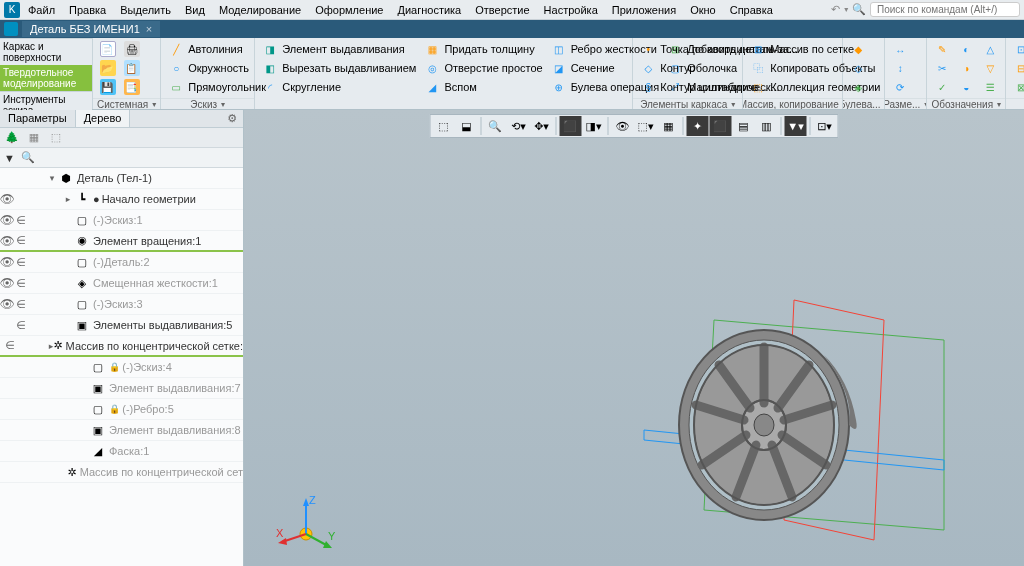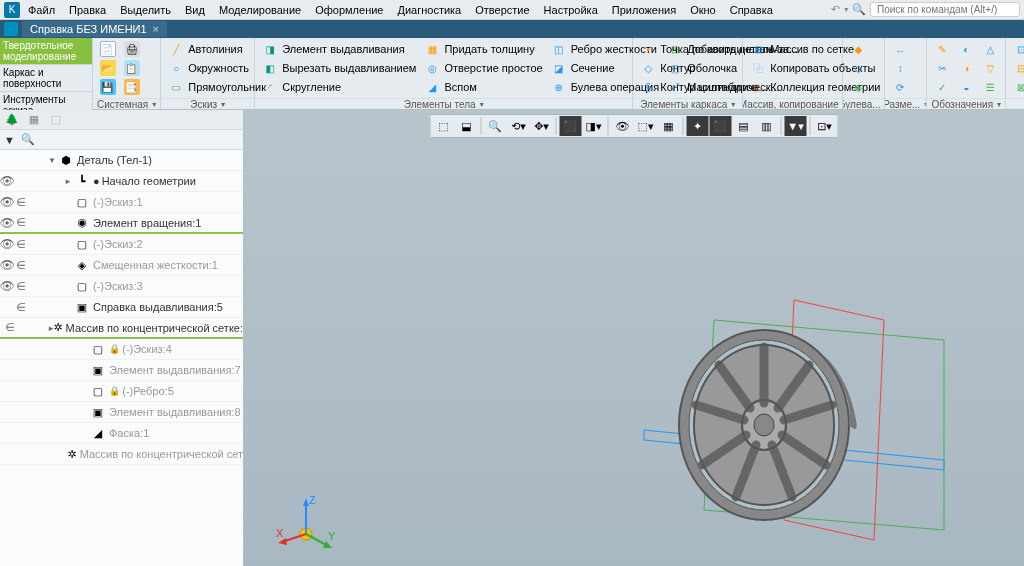--- a/index.html
+++ b/index.html
@@ -69,31 +69,31 @@
     <span style="color:#888">↶</span>
     <span style="color:#888;font-size:8px">▾</span>
     <span style="color:#888">🔍</span>
     <input class="pill" placeholder="Поиск по командам (Alt+/)" style="">
   </div>
 </div>
 
 <div class="tabbar">
   <div class="tablogo"></div>
   <div class="tab">
-    <span>Справка БЕЗ ИМЕНИ1</span>
+    <span>Деталь БЕЗ ИМЕНИ1</span>
     <span class="x">×</span>
   </div>
 </div>
 
 <div class="ribbon">
 
   <div class="vert-tabs" style="width:auto;writing-mode:initial;">
     <div style="display:flex;flex-direction:column;width:92px;height:100%">
+      <div style="flex:1;background:#e6ebef;font-size:10px;padding:2px 3px;line-height:1.1;border-top:1px solid #c8d4da">Каркас и поверхности</div>
       <div style="flex:1;background:#86c03e;color:#fff;font-size:10px;padding:2px 3px;line-height:1.1">Твердотельное моделирование</div>
-      <div style="flex:1;background:#e6ebef;font-size:10px;padding:2px 3px;line-height:1.1;border-top:1px solid #c8d4da">Каркас и поверхности</div>
       <div style="flex:1;background:#e6ebef;font-size:10px;padding:2px 3px;line-height:1.1;border-top:1px solid #c8d4da">Инструменты эскиза</div>
     </div>
   </div>
 
   <div class="ribbon-group" style="width:72px">
     <div class="ribbon-body">
       <div class="rb-col">
         <div class="rb-itm">
             <span class="rb-icon" style="background:#fff;border:1px solid #aac">📄</span>
           </div>
@@ -191,21 +191,20 @@
         <div class="rb-itm">
             <span class="rb-icon" style="color:#2196f3">▢</span>
             <span>Оболочка</span>
           </div>
         <div class="rb-itm">
             <span class="rb-icon" style="color:#2196f3">⤢</span>
             <span>Масштабиров...</span>
           </div>
       </div>
     </div>
-    <div class="ribbon-caption cap-drop">Элементы тела</div>
   </div>
 
   <div class="ribbon-group" style="width:110px">
     <div class="ribbon-body">
         <div class="rb-col">
       <div class="rb-itm">
             <span class="rb-icon" style="color:#ff9800">•</span>
             <span>Точка по координатам</span>
           </div>
       <div class="rb-itm">
@@ -324,20 +323,25 @@
             <span class="rb-icon" style="color:#4caf50">⊠</span>
           </div>
     </div>
       </div>
     <div class="ribbon-caption"></div>
   </div>
 </div>
 
 <div class="main">
   <div class="side">
+    <div class="side-tabs">
+      <div class="side-tab">Параметры</div>
+      <div class="side-tab active">Дерево</div>
+      <div style="margin-left:auto;padding:2px 6px;color:#666">⚙</div>
+    </div>
     <div class="side-tool">
       <span class="ticon">🌲</span>
       <span class="ticon" style="color:#888">▦</span>
       <span class="ticon" style="color:#888">⬚</span>
     </div>
     <div class="side-filter">
       <span style="color:#333">▼</span>
       <span style="color:#888">🔍</span>
     </div>
     <div class="tree" id="tree">
@@ -387,21 +391,21 @@
         <div class="tree-row">
           <div class="tr-vis">
             <span style="font-size:12px">👁</span>
           </div>
           <div class="tr-inc">
             <span style="font-size:11px">∈</span>
           </div>
           <div class="tr-indent" style="width:34px"></div>
           <div class="tr-exp"></div>
           <div class="tr-icon">▢</div>
-          <div class="tr-label grey">(-)Эскиз:2</div>
+          <div class="tr-label grey">(-)Деталь:2</div>
         </div>
         <div class="tree-row">
           <div class="tr-vis">
             <span style="font-size:12px">👁</span>
           </div>
           <div class="tr-inc">
             <span style="font-size:11px">∈</span>
           </div>
           <div class="tr-indent" style="width:34px"></div>
           <div class="tr-exp"></div>
@@ -421,21 +425,21 @@
           <div class="tr-label grey">(-)Эскиз:3</div>
         </div>
         <div class="tree-row">
           <div class="tr-vis"></div>
           <div class="tr-inc">
             <span style="font-size:11px">∈</span>
           </div>
           <div class="tr-indent" style="width:34px"></div>
           <div class="tr-exp"></div>
           <div class="tr-icon">▣</div>
-          <div class="tr-label">Справка выдавливания:5</div>
+          <div class="tr-label">Элементы выдавливания:5</div>
         </div>
         <div class="tree-row hi">
           <div class="tr-vis"></div>
           <div class="tr-inc">
             <span style="font-size:11px">∈</span>
           </div>
           <div class="tr-indent" style="width:34px"></div>
           <div class="tr-exp">▸</div>
           <div class="tr-icon">✲</div>
           <div class="tr-label">Массив по концентрической сетке:</div>

